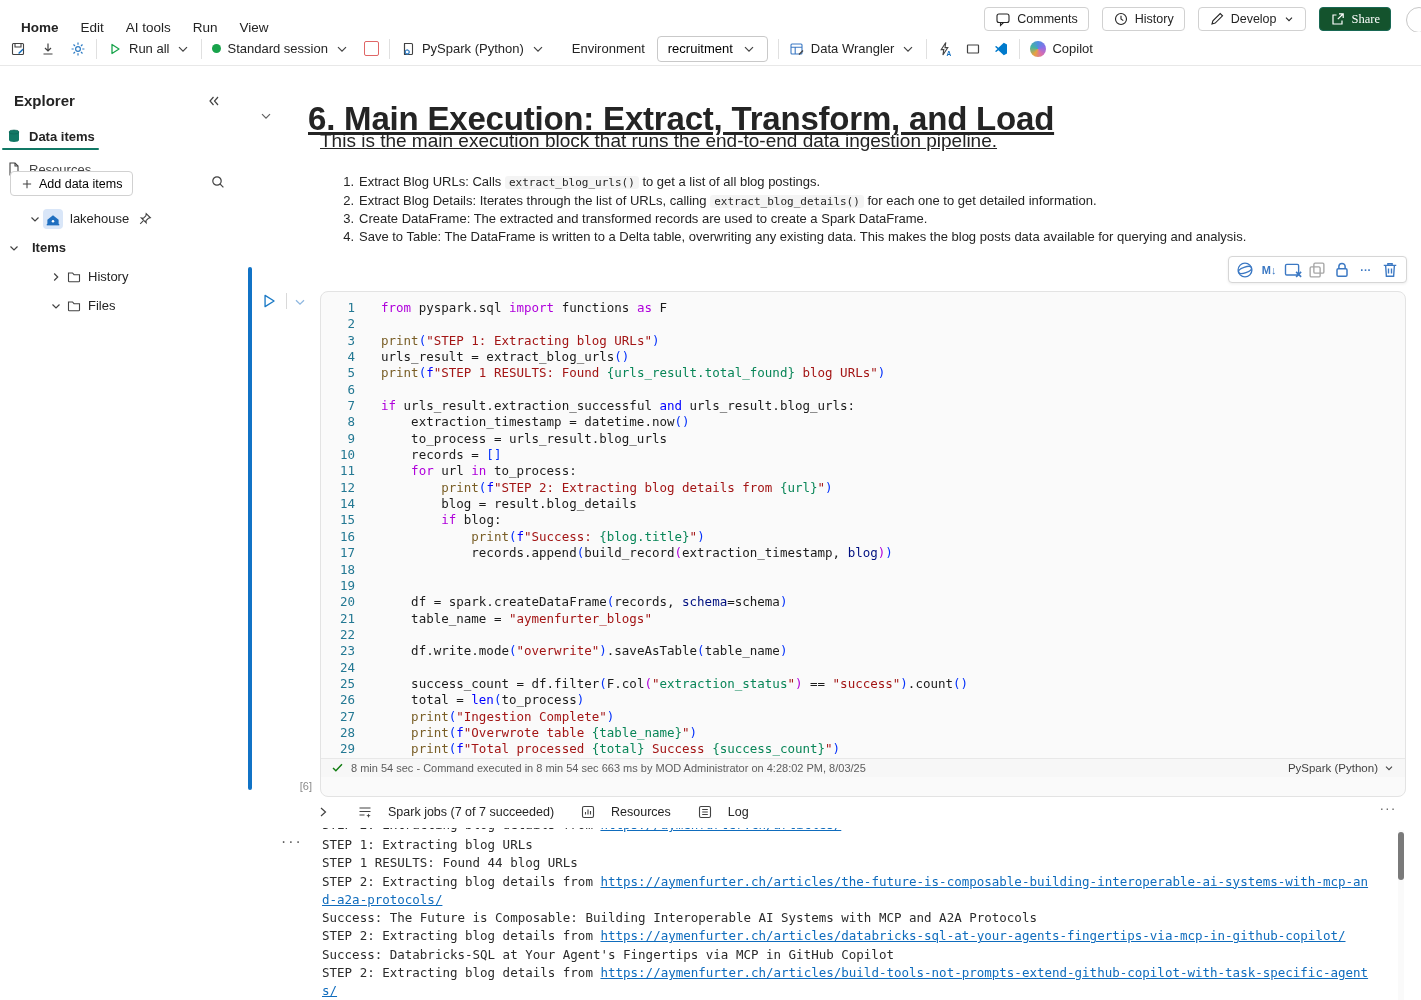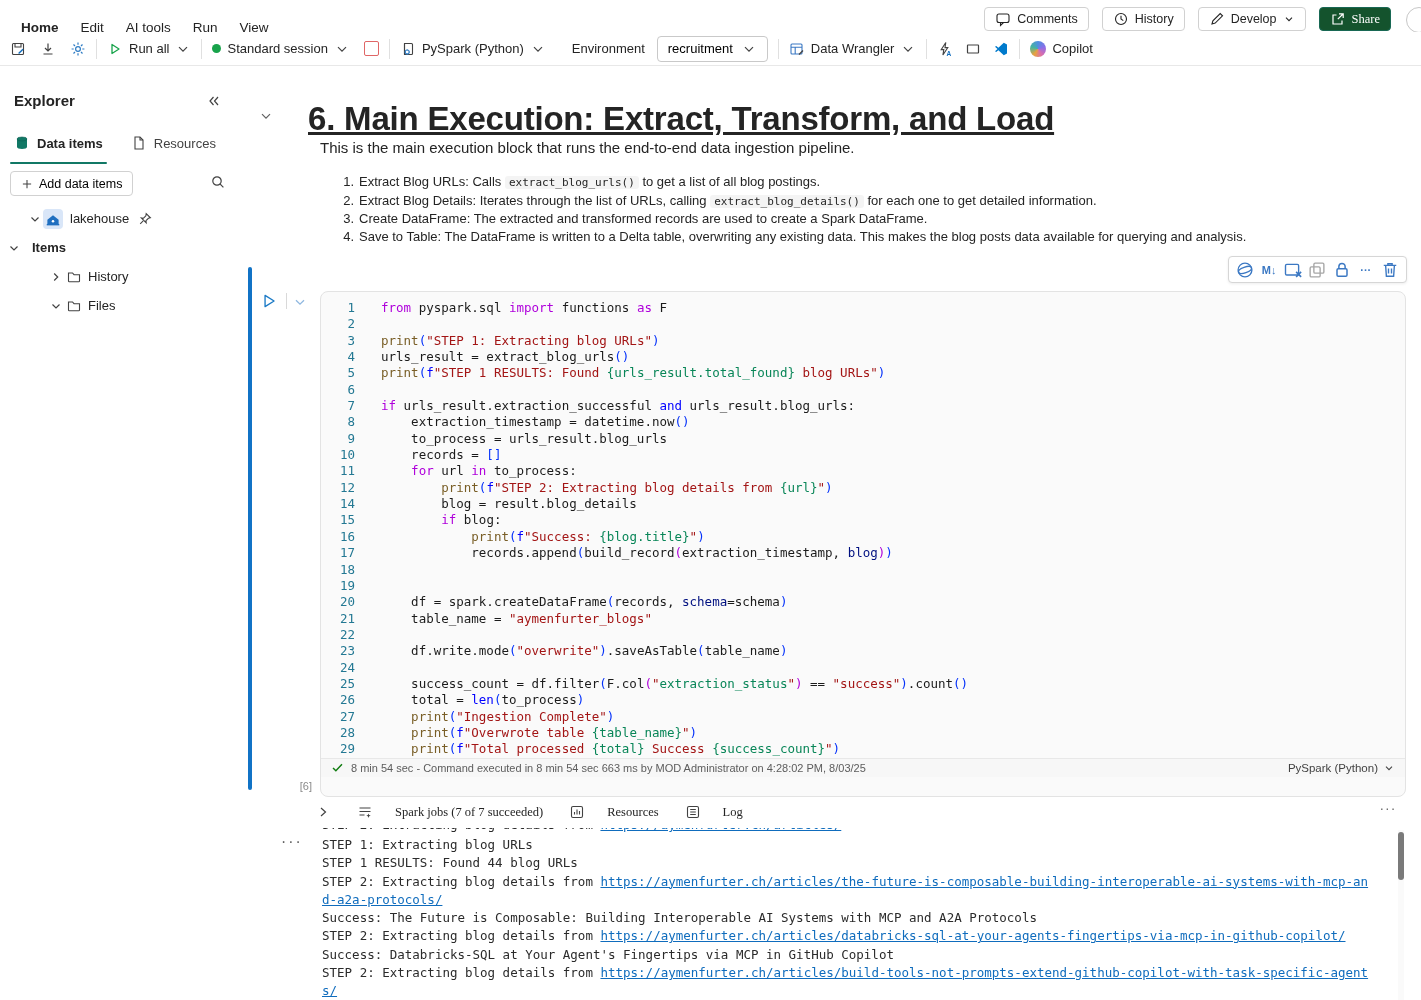--- a/index.html
+++ b/index.html
@@ -29,37 +29,37 @@
   .dot-green { width:9px; height:9px; border-radius:50%; background:#18A34B; }
   .stop-btn { width:15px; height:15px; border:1.6px solid #E06666; border-radius:2px; background:#fff; cursor:pointer; }
   .dd-box { display:flex; align-items:center; gap:8px; height:26px; padding:0 10px; border:1px solid #C9C9C9; border-radius:4px; font-size:13px; cursor:pointer; background:#fff; font-family:inherit; }
   .copilot-circle { width:16px; height:16px; border-radius:50%; background:conic-gradient(#4F8FE0,#8A6FE8,#D96DB0,#E8A33D,#43B5A0,#4F8FE0); }
   .vscode-ic svg { width:16px; height:16px; }
 
   
   .sidebar { position:absolute; left:0; top:72px; width:240px; height:928px; background:#fff; }
   .exp-title { position:absolute; left:14px; top:20px; font-size:15px; font-weight:700; }
   .exp-collapse { position:absolute; left:206px; top:21px; cursor:pointer; color:#424242; }
-  .exp-tabs { position:absolute; left:0; top:56px; height:30px; display:flex; padding-left:14px; gap:28px; }
+  .exp-tabs { position:absolute; left:0; top:56px; height:30px; display:flex; padding-left:6px; gap:17px;flex-direction:column; }
   .exp-tab { display:flex; align-items:center; gap:7px; font-size:13px; color:#424242; cursor:pointer; position:relative; }
   .exp-tab.active { font-weight:700; color:#242424; }
   .exp-tab.active::after { content:""; position:absolute; left:-4px; right:-4px; bottom:-6px; height:2.5px; background:#117865; border-radius:2px; }
   .add-btn { position:absolute; left:10px; top:99px; display:flex; align-items:center; gap:6px; height:25px; padding:0 10px; border:1px solid #D1D1D1; border-radius:4px; background:#fff; font-size:12.5px; cursor:pointer; font-family:inherit; }
   .exp-search { position:absolute; left:210px; top:102px; cursor:pointer; color:#424242; }
   .tree { position:absolute; left:0; top:132px; width:240px; }
   .tree-row { display:flex; align-items:center; height:29px; font-size:13px; cursor:pointer; }
   .tree-row .exp-caret { width:16px; height:16px; color:#424242; display:inline-flex; }
   .lake-ic { width:20px; height:20px; border-radius:4px; background:#D9E6F8; display:inline-flex; align-items:center; justify-content:center; margin-right:7px; }
   .pin-ic { margin-left:8px; color:#424242; }
 
   
   .content { position:absolute; left:240px; top:72px; width:1181px; height:928px; }
   .md-collapse { position:absolute; left:18px; top:36px; color:#616161; cursor:pointer; }
   .md-heading { position:absolute; left:68px; top:28px; font-size:33px; font-weight:600; letter-spacing:-0.2px;text-decoration:underline; }
-  .md-intro { position:absolute; left:80px; top:67px; font-size:15px; }
+  .md-intro { position:absolute; left:80px; top:58px; font-size:19px;text-decoration:underline; }
   .md-list { position:absolute; left:94px; top:101px; font-size:13px; }
   .md-li { display:flex; line-height:17.5px; }
   .md-li .num { width:20px; text-align:right; margin-right:5px; }
   code.chip { font-family:"DejaVu Sans Mono", monospace; font-size:11px; background:#F4F4F4; border-radius:3px; padding:0 4px; }
 
   
   .cell-toolbar { position:absolute; left:988px; top:184px; width:179px; height:27px; background:#fff; border:1px solid #D6D6D6; border-radius:4px; box-shadow:0 1px 3px rgba(0,0,0,.07); display:flex; align-items:center; justify-content:space-around; padding:0 4px; }
   .ct-btn { display:inline-flex; width:20px; height:20px; align-items:center; justify-content:center; color:#3B78C3; cursor:pointer; font-size:11px; font-weight:700; }
   .ct-btn.disabled { color:#A6A6A6; cursor:default; }
 
@@ -80,21 +80,21 @@
   .tk-str{color:#A31515} .tk-ip{color:#098658} .tk-vr{color:#001080} .tk-cls{color:#267F99}
   .tk-p1{color:#0431FA} .tk-p2{color:#AF00DB}
   .status-row { height:19px; border-top:1px solid #E8E8E8; background:#F7F7F7; display:flex; align-items:center; padding:0 10px; font-size:11px; color:#5C5C5C; }
   .status-row .chk { color:#107C10; margin-right:7px; width:13px; height:13px; display:inline-flex; }
   .status-row .chk svg { width:13px; height:13px; }
   .kernel-pick { margin-left:auto; display:flex; align-items:center; gap:5px; color:#424242; font-size:11.5px; cursor:pointer; }
   .exec-count { position:absolute; left:38px; top:708px; width:34px; text-align:right; font-size:11px; color:#8A8A8A; }
 
   
   .out-tabs { position:absolute; left:75px; top:732px; display:flex; align-items:center; gap:9px; font-size:12.5px; }
-  .out-tab { display:flex; align-items:center; gap:22px; cursor:pointer; color:#242424;font-family:Liberation Serif, serif; }
+  .out-tab { display:flex; align-items:center; gap:15px; cursor:pointer; color:#242424; }
   .out-tab .icon { color:#424242; }
   .out-gap { width:8px; }
   .out-more { position:absolute; left:1140px; top:726px; color:#616161; letter-spacing:2px; font-size:13px; cursor:pointer; }
 
   
   .log-ellipsis { position:absolute; left:40px; top:760px; font-family:"DejaVu Sans Mono", monospace; font-size:12px; color:#616161; }
   .log { position:absolute; left:82px; top:756px; width:1053px; height:244px; overflow:hidden; font-family:"DejaVu Sans Mono", monospace; font-size:12.5px; line-height:18.3px; color:#2B2B2B; word-break:break-all; }
   .log a { color:#0F6CBD; text-decoration:underline; cursor:pointer; }
   .log .clipped { height:7px; overflow:hidden; margin-bottom:1px; }
   .log .clipped .inner { margin-top:-12px; display:block; }

